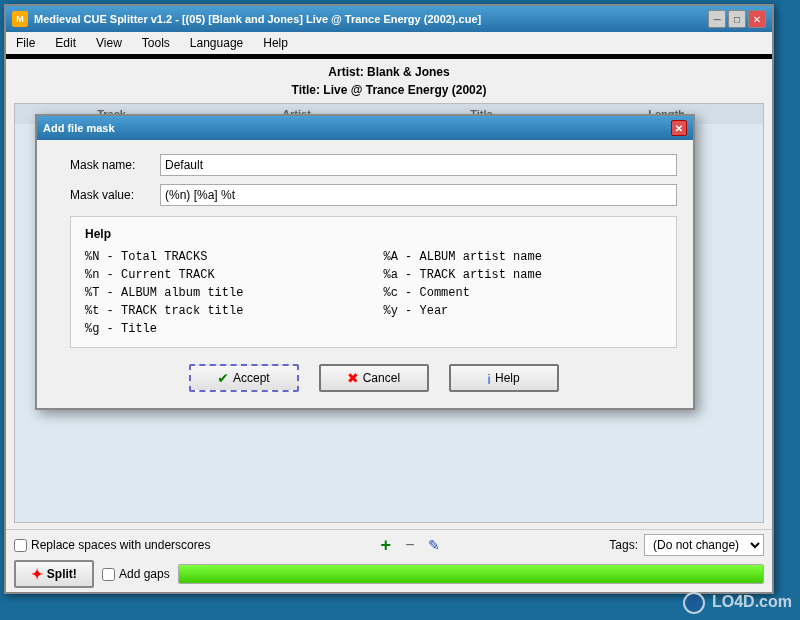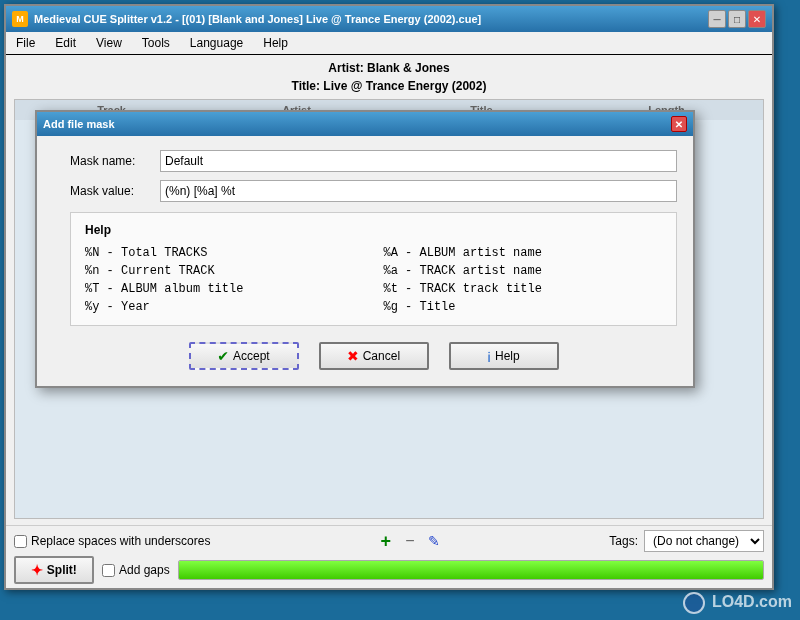--- a/index.html
+++ b/index.html
@@ -73,21 +73,21 @@
       color: #333;
     }
     .title-btn.close { background: #e05050; color: white; }
 
     
     .menu-bar {
       background: #f0f0f0;
       padding: 2px 4px;
       display: flex;
       gap: 8px;
-      border-bottom: 1px solid #000000;
+      border-bottom: 5px solid #000000;
     }
     .menu-item {
       padding: 2px 6px;
       cursor: pointer;
       font-size: 12px;
     }
 
     
     .main-content {
       padding: 4px 8px 6px 8px;
@@ -336,21 +336,21 @@
 </head>
 <body>
 
 <div class="main-window">
 
   <div class="title-bar">
     <div class="title-bar-left">
       <div class="title-icon">
         <span>M</span>
       </div>
-      <span class="title-text">Medieval CUE Splitter v1.2 - [(01) [Blank and Jones] Live @ Trance Energy (2002).cue]</span>
+      <span class="title-text">Medieval CUE Splitter v1.2 - [(05) [Blank and Jones] Live @ Trance Energy (2002).cue]</span>
     </div>
     <div class="title-buttons">
       <div class="title-btn">─</div>
       <div class="title-btn">□</div>
       <div class="title-btn close">✕</div>
     </div>
   </div>
 
   <div class="menu-bar">
     <span class="menu-item">File</span>
@@ -394,20 +394,21 @@
           </div>
 
           <div class="help-section">
             <div class="help-title">Help</div>
             <div class="help-items">
               <span class="help-item">%N - Total TRACKS</span>
               <span class="help-item">%A - ALBUM artist name</span>
               <span class="help-item">%n - Current TRACK</span>
               <span class="help-item">%a - TRACK artist name</span>
               <span class="help-item">%T - ALBUM album title</span>
+              <span class="help-item">%c - Comment</span>
               <span class="help-item">%t - TRACK track title</span>
               <span class="help-item">%y - Year</span>
               <span class="help-item">%g - Title</span>
             </div>
           </div>
 
           <div class="dialog-buttons">
             <button class="dlg-btn accept">
               <span style="color: green; font-size: 14px;">✔</span>
               <span>Accept</span>

